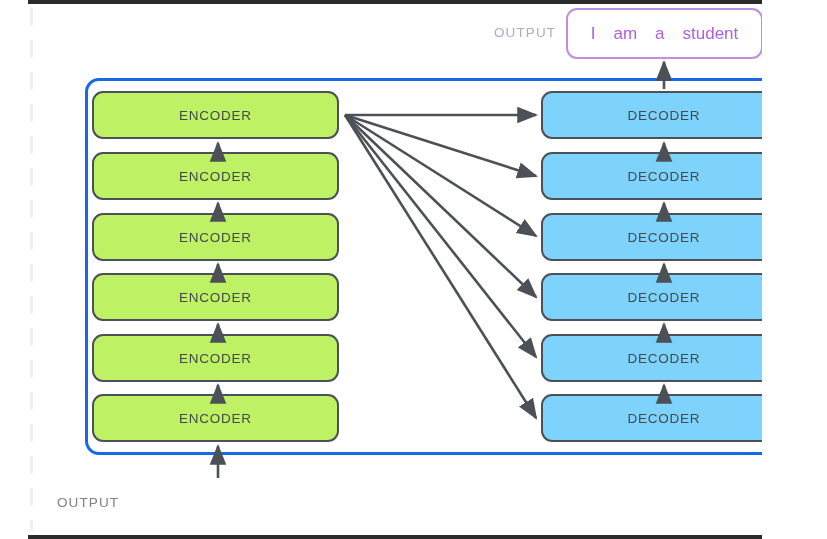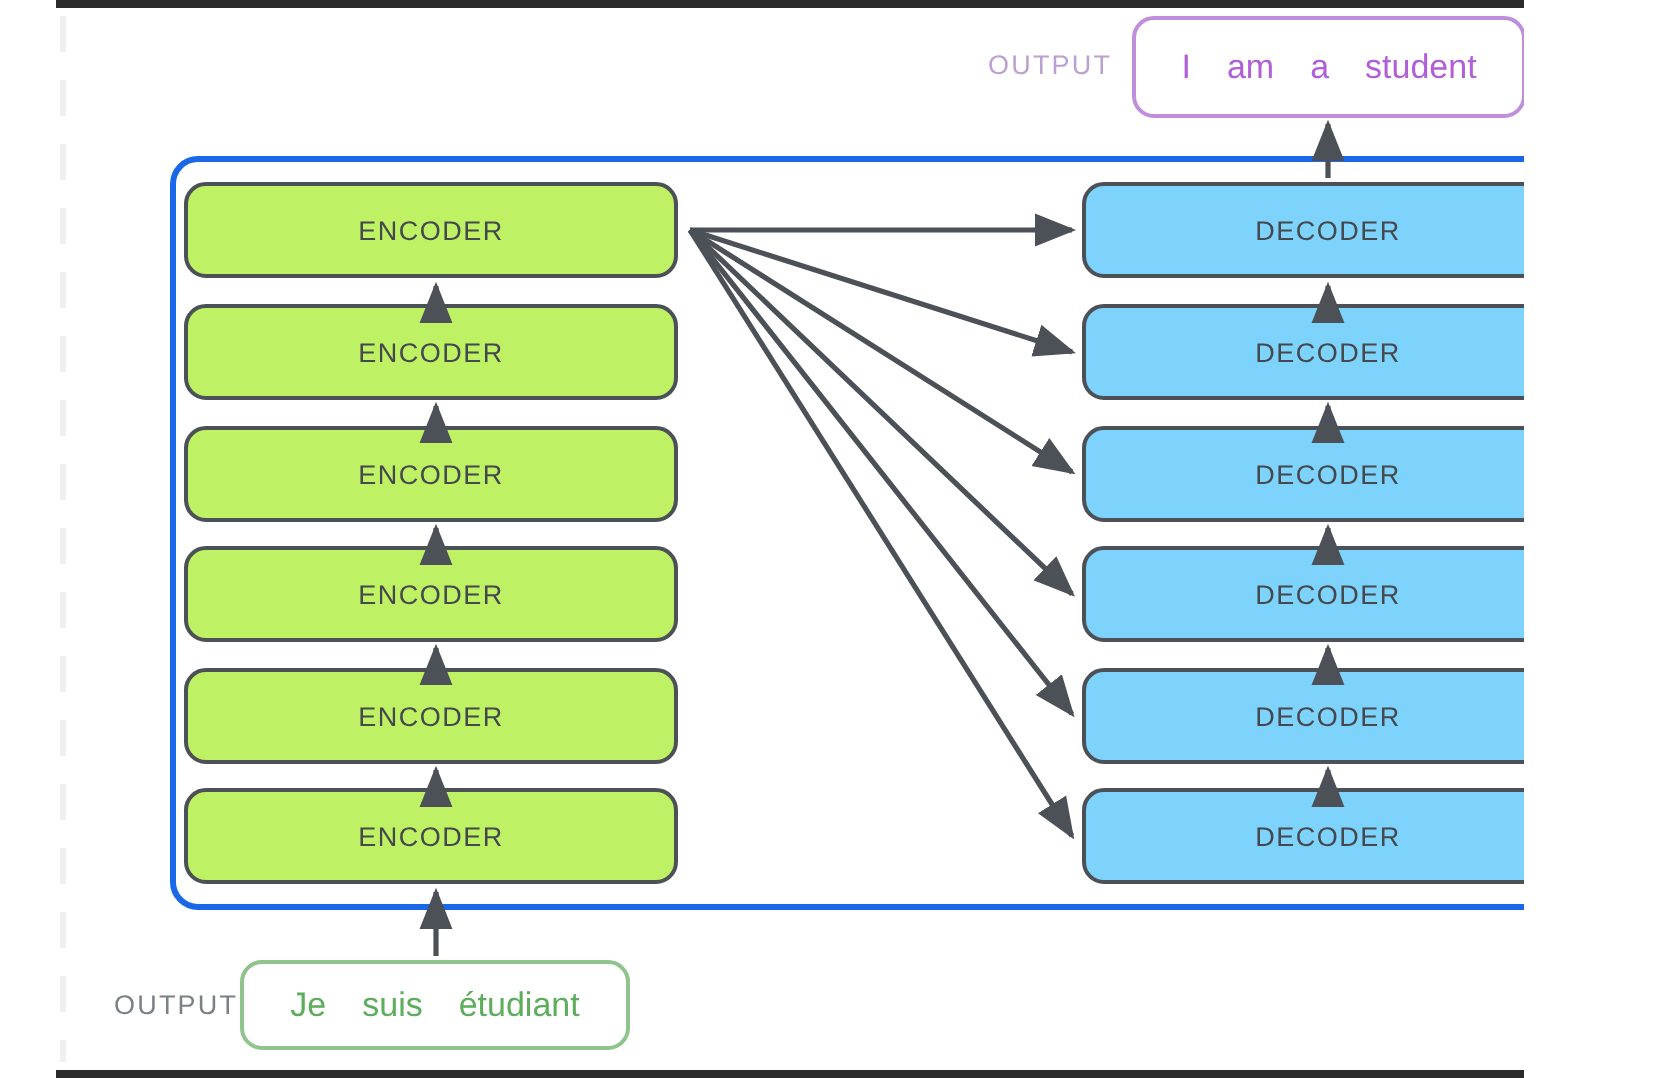--- a/index.html
+++ b/index.html
@@ -161,27 +161,20 @@
   <div class="io-box output">
     <div class="tokens">
       <span>I</span>
       <span>am</span>
       <span>a</span>
       <span>student</span>
     </div>
   </div>
 
   <div class="io-label input-label">OUTPUT</div>
-  <div class="io-box input">
-    <div class="tokens">
-      <span>Je</span>
-      <span>suis</span>
-      <span>étudiant</span>
-    </div>
-  </div>
 
   <div class="block encoder" style="top:91px">
       <span>ENCODER</span>
     </div>
   <div class="block encoder" style="top:152px">
       <span>ENCODER</span>
     </div>
   <div class="block encoder" style="top:213px">
       <span>ENCODER</span>
     </div>

